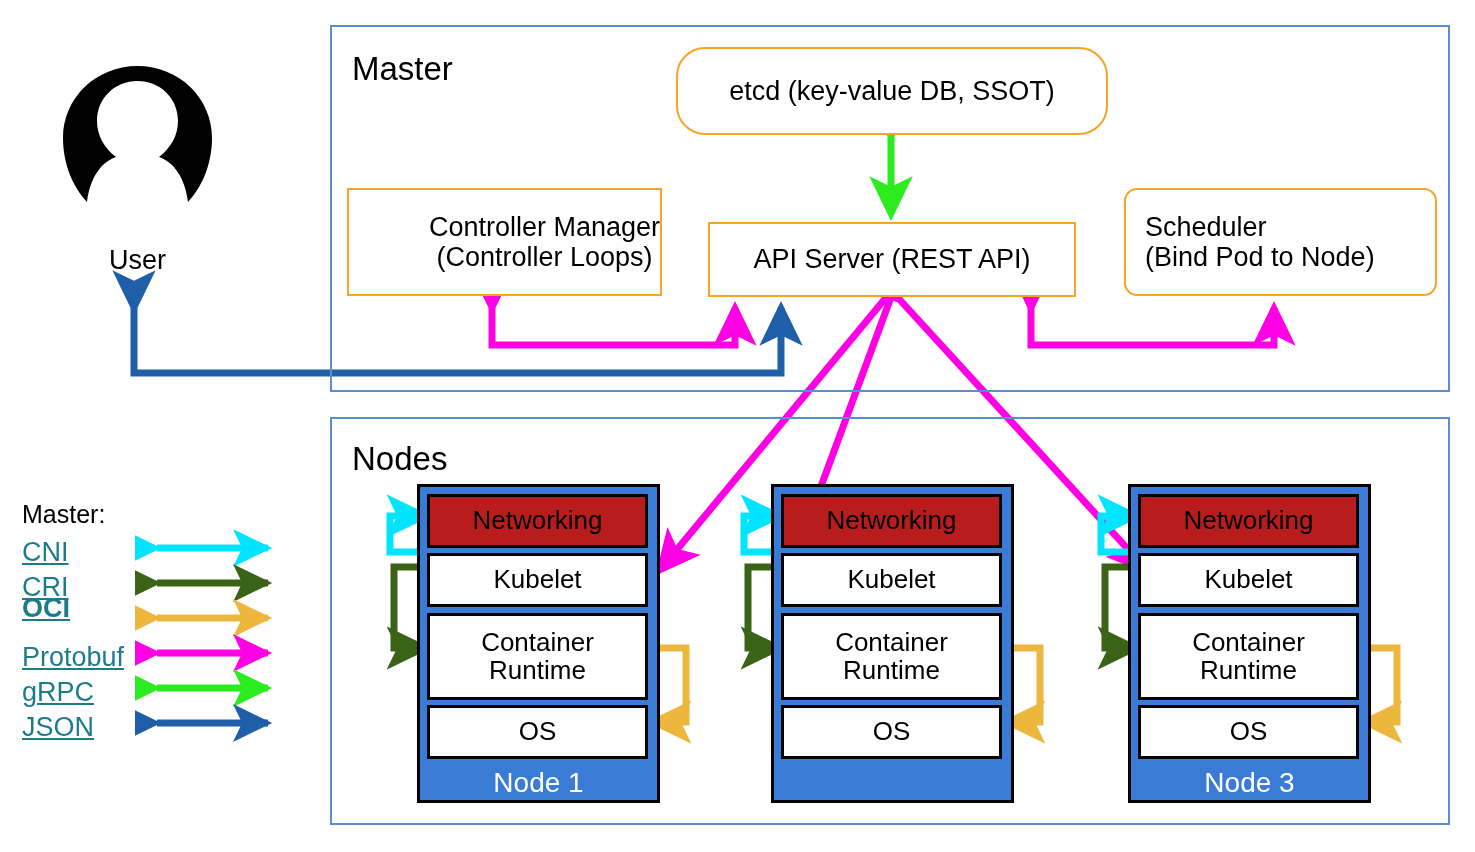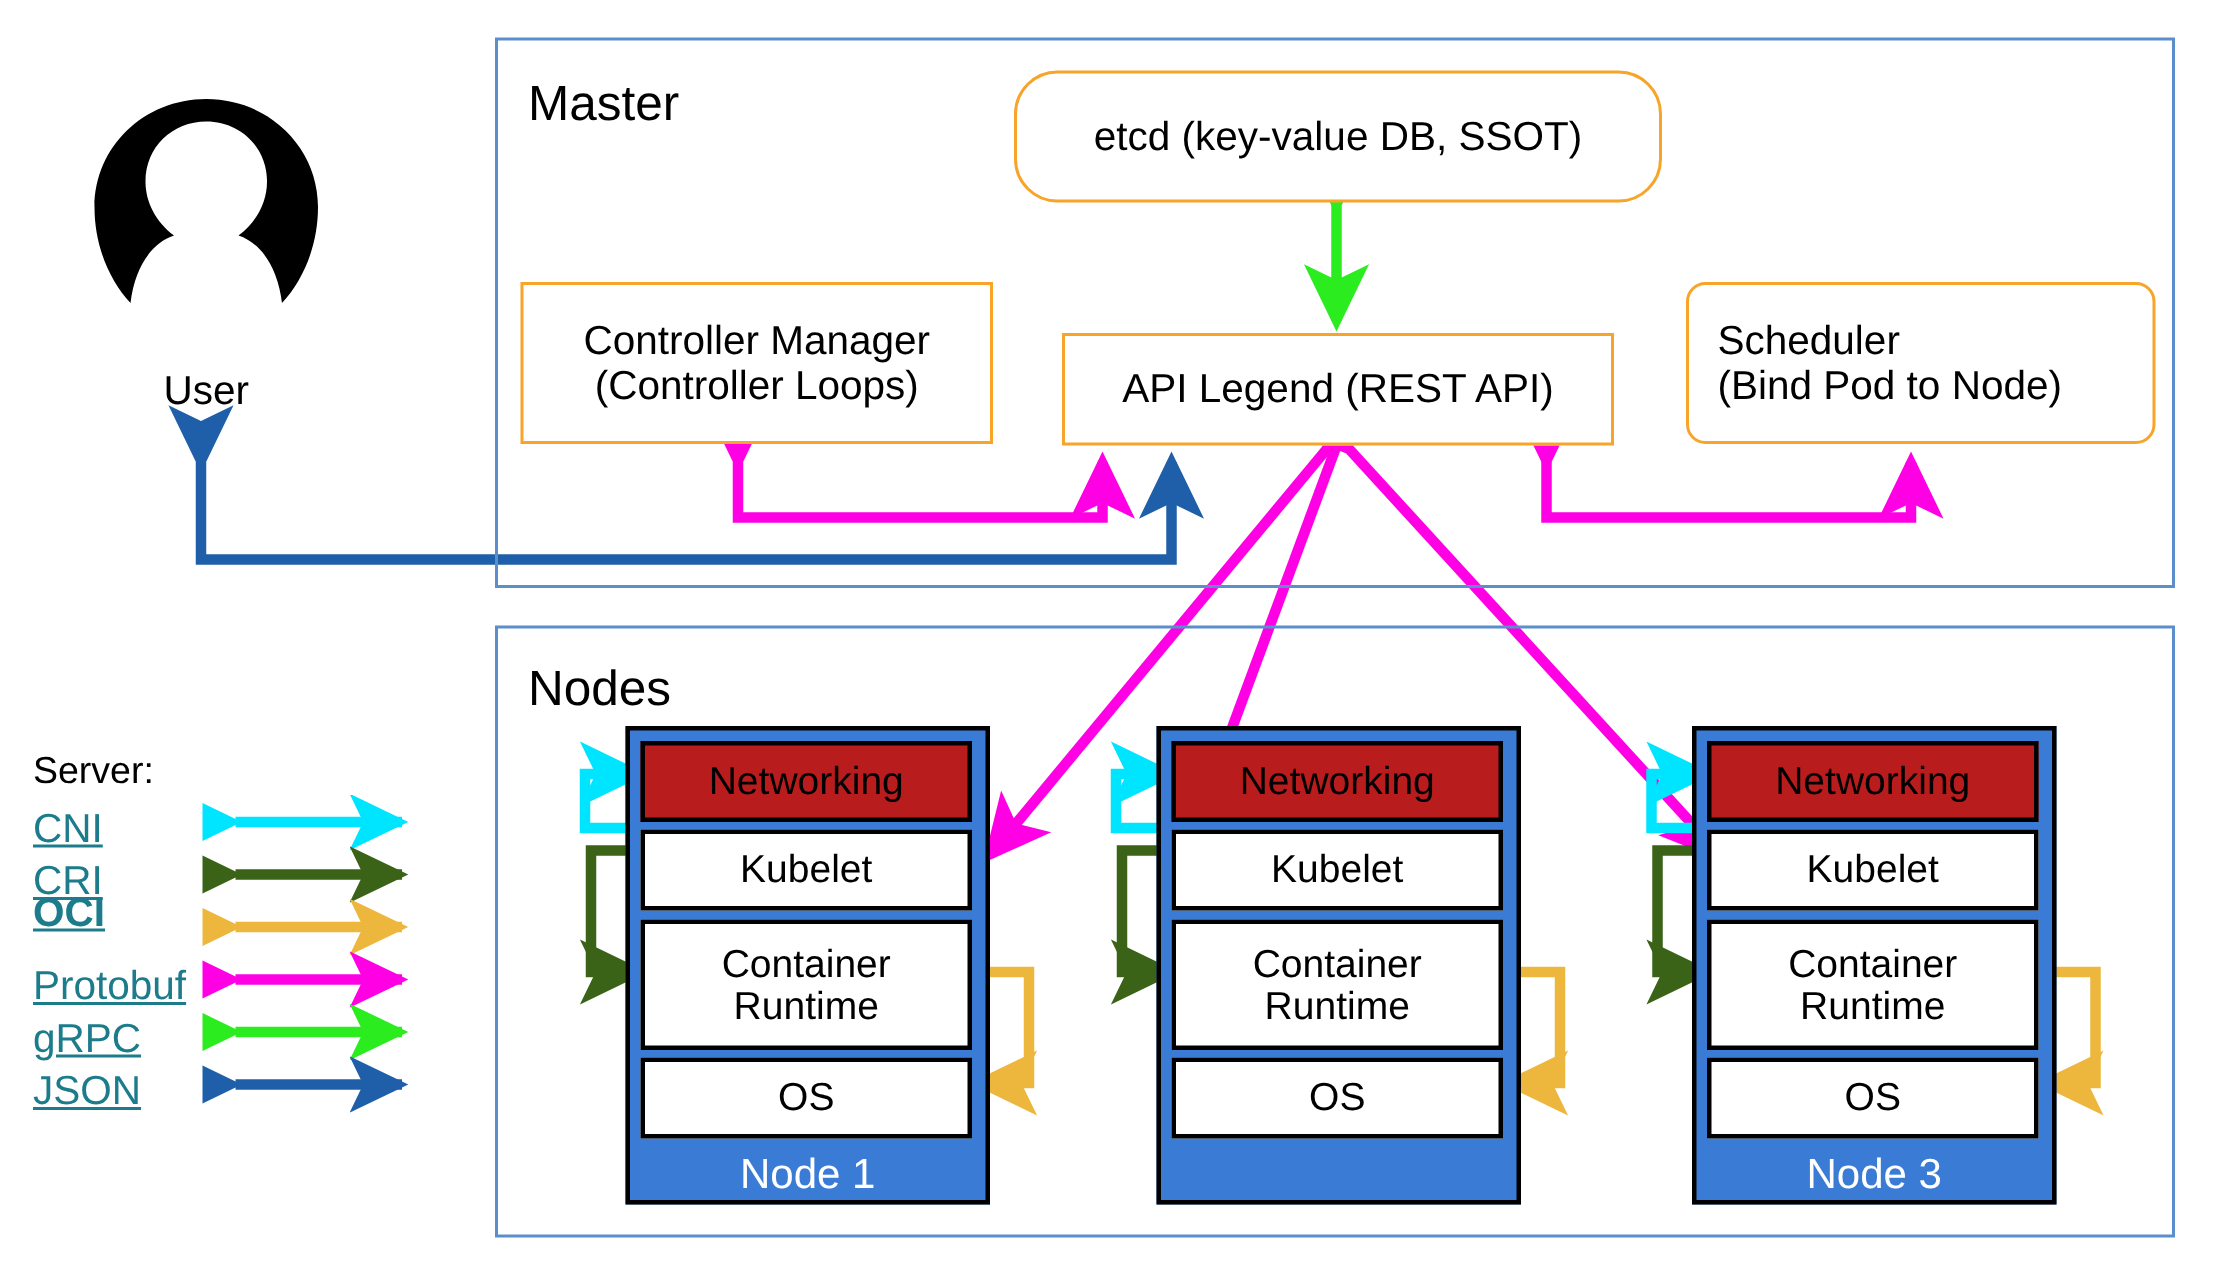--- a/index.html
+++ b/index.html
@@ -101,27 +101,27 @@
   </svg>
   <div class="user-label" style="left:60px;top:245px;width:155px;">User</div>
 
   <div class="abox group" style="left:330px;top:25px;width:1120px;height:367px;"></div>
   <div class="group-title" style="left:352px;top:50px;">Master</div>
 
   <div class="abox mbox" style="left:676px;top:47px;width:432px;height:88px;border-radius:29px;">
     <span>etcd (key-value DB, SSOT)</span>
   </div>
 
-  <div class="abox mbox" style="left:347px;top:188px;width:315px;height:108px;white-space:pre-line;">
+  <div class="abox mbox" style="left:347px;top:188px;width:315px;height:108px;white-space:pre-line;justify-content:flex-end;">
     <span>Controller Manager
 (Controller Loops)</span>
   </div>
 
   <div class="abox mbox" style="left:708px;top:222px;width:368px;height:75px;">
-    <span>API Legend (REST API)</span>
+    <span>API Server (REST API)</span>
   </div>
 
   <div class="abox mbox" style="left:1124px;top:188px;width:313px;height:108px;white-space:pre-line;align-items:center;justify-content:flex-start;padding-left:19px;text-align:left;border-radius:13px;">
     <span>Scheduler
 (Bind Pod to Node)</span>
   </div>
 
   <div class="abox group" style="left:330px;top:417px;width:1120px;height:408px;"></div>
   <div class="group-title" style="left:352px;top:440px;">Nodes</div>
 
@@ -166,21 +166,21 @@
     <div class="node-inner" style="left:7px;top:126px;width:221px;height:87px;">
       <span>Container Runtime</span>
     </div>
     <div class="node-inner" style="left:7px;top:218px;width:221px;height:54px;">
       <span>OS</span>
     </div>
     <div class="node-name" style="top:280px;">Node 3</div>
   </div>
 
   <div id="legend">
-    <div class="legend-title">Server:</div>
+    <div class="legend-title">Master:</div>
 
     <div class="legend-link" style="top:37px;">CNI</div>
     <div class="legend-link" style="top:72px;">CRI</div>
     <div class="legend-link" style="top:93px;font-weight:bold;">OCI</div>
     <div class="legend-link" style="top:142px;">Protobuf</div>
     <div class="legend-link" style="top:177px;">gRPC</div>
     <div class="legend-link" style="top:212px;">JSON</div>
 
     <svg style="position:absolute;left:115px;top:30px;width:155px;height:215px;" viewBox="0 0 155 215">
       <defs>

